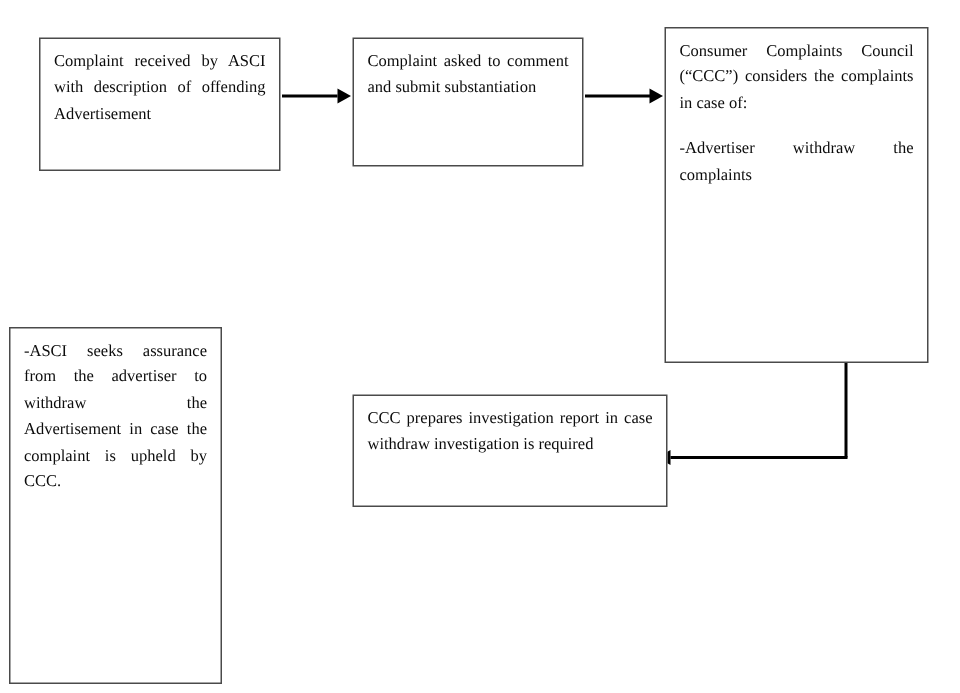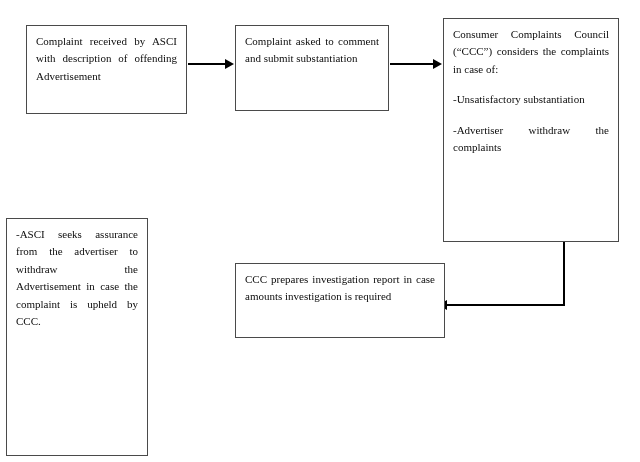--- a/index.html
+++ b/index.html
@@ -92,29 +92,28 @@
 
   <div class="box" id="box-advertiser-asked">
     <p>Complaint asked to comment and submit substantiation</p>
   </div>
 
   <div class="line-h" id="conn2-line"></div>
   <div class="arrow-right" id="conn2-arrow"></div>
 
   <div class="box" id="box-ccc-considers">
     <p>Consumer Complaints Council (“CCC”) considers the complaints in case of:</p>
-    <p>-Unsatisfactory substantiation</p>
     <p>-Advertiser withdraw the complaints</p>
   </div>
 
   <div class="line-v" id="conn3-vert"></div>
   <div class="line-h" id="conn3-horz"></div>
   <div class="arrow-left" id="conn3-arrow"></div>
 
   <div class="box" id="box-asci-assurance">
     <p>-ASCI seeks assurance from the advertiser to withdraw the Advertisement in case the complaint is upheld by CCC.</p>
   </div>
 
   <div class="box" id="box-ccc-report">
-    <p>CCC prepares investigation report in case amounts investigation is required</p>
+    <p>CCC prepares investigation report in case withdraw investigation is required</p>
   </div>
 
 </div>
 
 </body></html>

